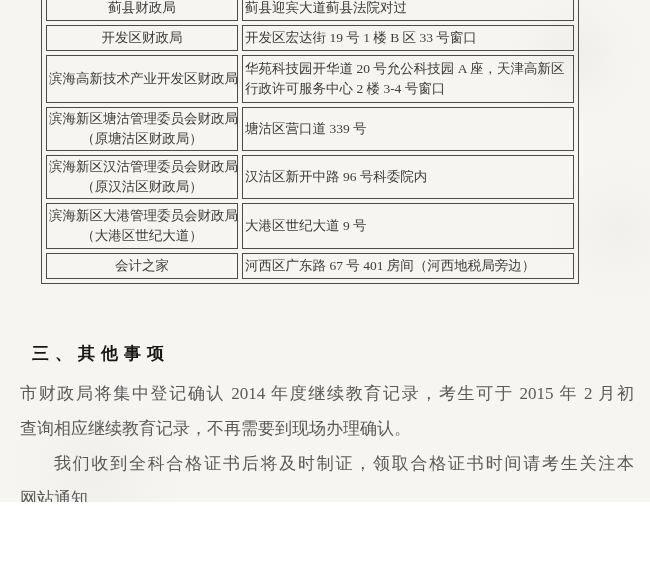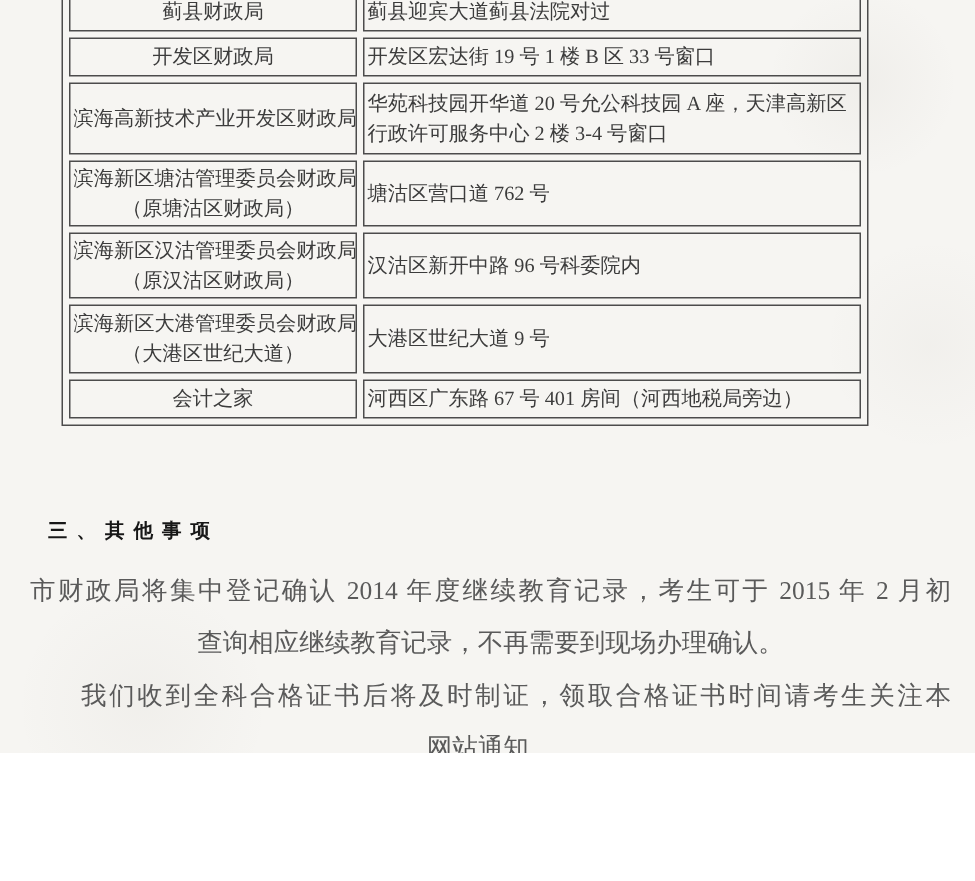--- a/index.html
+++ b/index.html
@@ -54,40 +54,39 @@
   tr.h46 td { height: 46px; }
   tr.h48 td { height: 48px; }
 
   
   .section-heading {
     position: absolute;
     left: 32px;
     top: 341px;
     margin: 0;
     font-family: Liberation Serif, serif;
-    font-size: 13px;
+    font-size: 17px;
     font-weight: bold;
     color: #171717;
     letter-spacing: 6px;
     line-height: 26px;
   }
 
   
   .body-text {
     position: absolute;
     left: 20px;
     top: 376px;
     width: 614px;
     font-size: 17px;
     line-height: 35px;
     color: #5a5a5a;
   }
   .body-text .line {
     margin: 0;
-    text-align: center;
   }
   .body-text .fill {
     text-align: justify;
     text-align-last: justify;
   }
   .body-text .indent {
     text-indent: 2em;
   }
 </style>
 </head>
@@ -120,21 +119,21 @@
           <div>滨海高新技术产业开发区财政局</div>
           <div></div>
         </td>
         <td class="address-cell">华苑科技园开华道 20 号允公科技园 A 座，天津高新区行政许可服务中心 2 楼 3-4 号窗口</td>
       </tr>
       <tr class="h44">
         <td class="office-cell">
           <div>滨海新区塘沽管理委员会财政局</div>
           <div>（原塘沽区财政局）</div>
         </td>
-        <td class="address-cell">塘沽区营口道 762 号</td>
+        <td class="address-cell">塘沽区营口道 339 号</td>
       </tr>
       <tr class="h44">
         <td class="office-cell">
           <div>滨海新区汉沽管理委员会财政局</div>
           <div>（原汉沽区财政局）</div>
         </td>
         <td class="address-cell">汉沽区新开中路 96 号科委院内</td>
       </tr>
       <tr class="h46">
         <td class="office-cell">

